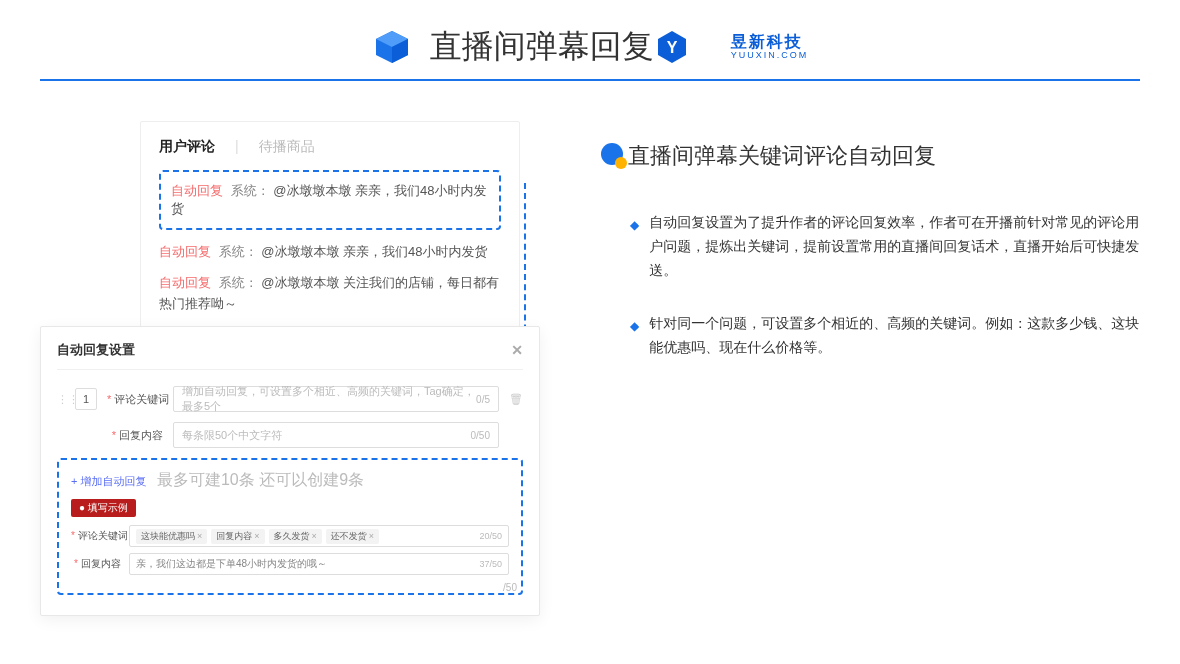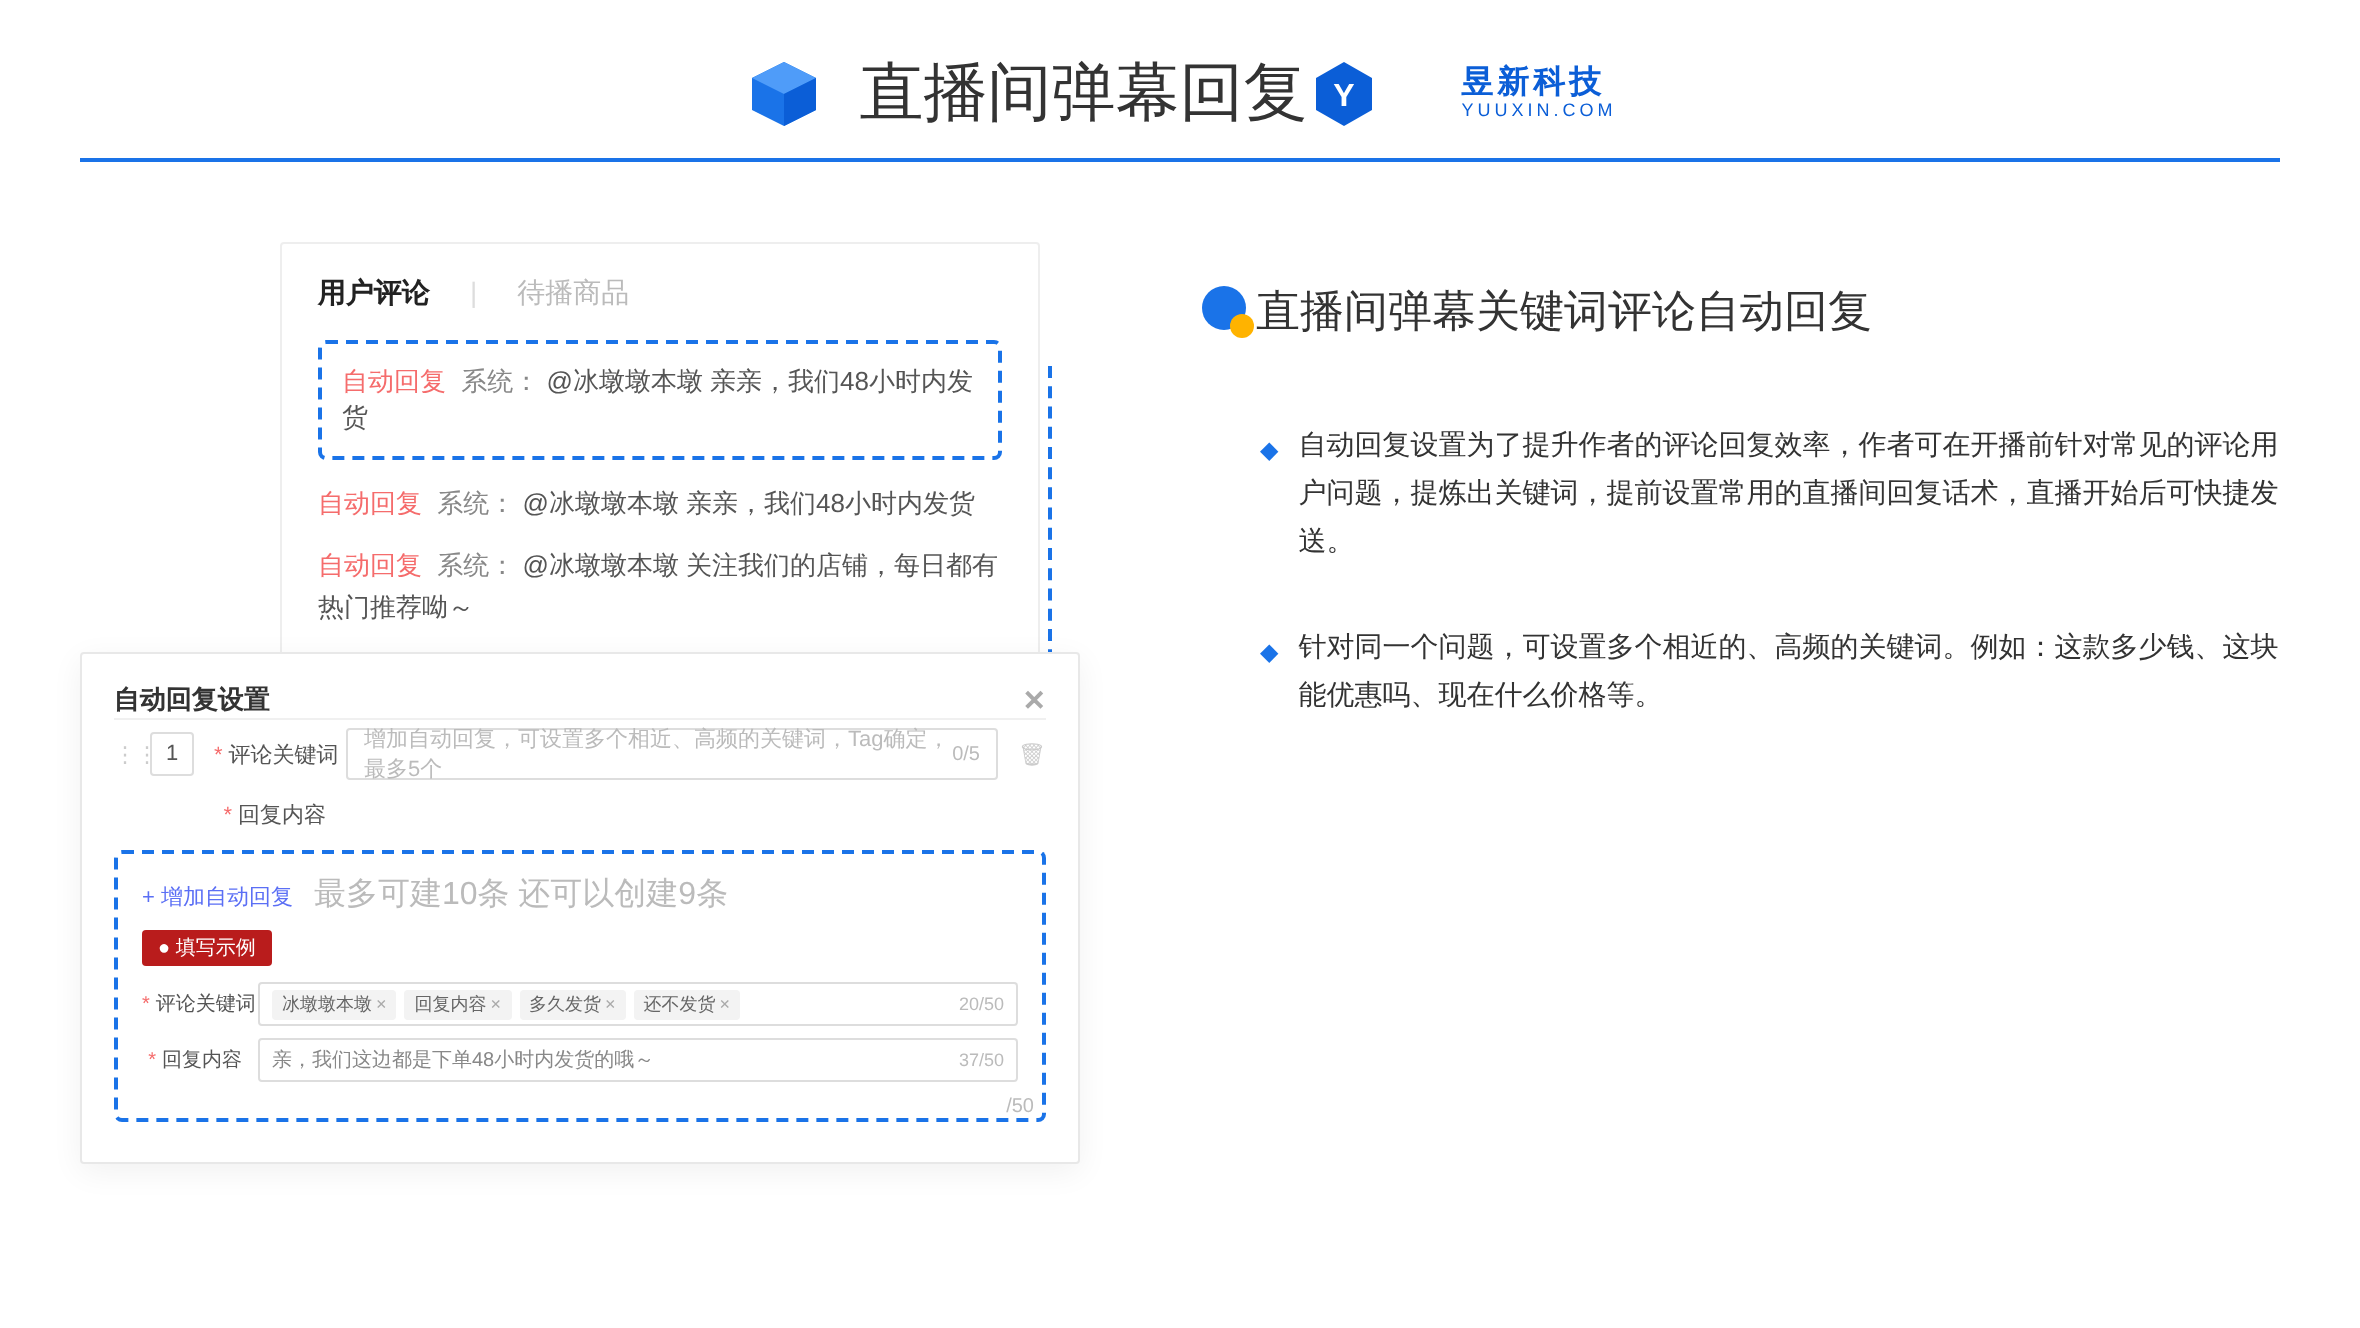--- a/index.html
+++ b/index.html
@@ -124,22 +124,23 @@
   padding: 14px 16px 20px 16px;
   z-index: 2;
 }
 .modal-head {
   display: flex;
   justify-content: space-between;
   align-items: center;
   font-size: 13px;
   font-weight: 600;
   color: #333;
+  padding-bottom: 10px;
   border-bottom: 1px solid #f0f0f0;
-  margin-bottom: 4px;
+  margin-bottom: 16px;
 }
 .close-x { color: #aaa; font-size: 14px; cursor: pointer; }
 .form-row {
   display: flex;
   align-items: center;
   gap: 10px;
   margin-bottom: 10px;
   font-size: 11px;
 }
 .drag-handle { color: #ccc; width: 8px; }
@@ -372,33 +373,37 @@
           <span>增加自动回复，可设置多个相近、高频的关键词，Tag确定，最多5个</span>
           <span class="counter">0/5</span>
         </div>
         <span class="trash-icon">🗑</span>
       </div>
 
       <div class="form-row">
         <span style="width:8px"></span>
           <span style="width:22px"></span>
         <span class="lbl"><span class="req">*</span><span>回复内容</span></span>
+        <div class="input-box">
+          <span>每条限50个中文字符</span>
+          <span class="counter">0/50</span>
+        </div>
         <span style="width:14px"></span>
       </div>
 
       <div class="example-box">
         <span class="add-link">+ 增加自动回复</span>
         <span class="add-hint">最多可建10条 还可以创建9条</span>
         <br>
         <span class="example-chip">● 填写示例</span>
 
         <div class="mini-row">
           <span class="mini-lbl"><span class="req">*</span><span>评论关键词</span></span>
           <div class="mini-input">
-            <span class="tag"><span>冰墩墩本墩</span><span class="tag-x">×</span></span>
+            <span class="tag"><span>这块能优惠吗</span><span class="tag-x">×</span></span>
             <span class="tag"><span>回复内容</span><span class="tag-x">×</span></span>
             <span class="tag"><span>多久发货</span><span class="tag-x">×</span></span>
             <span class="tag"><span>还不发货</span><span class="tag-x">×</span></span>
             <span class="mini-counter">20/50</span>
           </div>
         </div>
 
         <div class="mini-row">
           <span class="mini-lbl"><span class="req">*</span><span>回复内容</span></span>
           <div class="mini-input">

